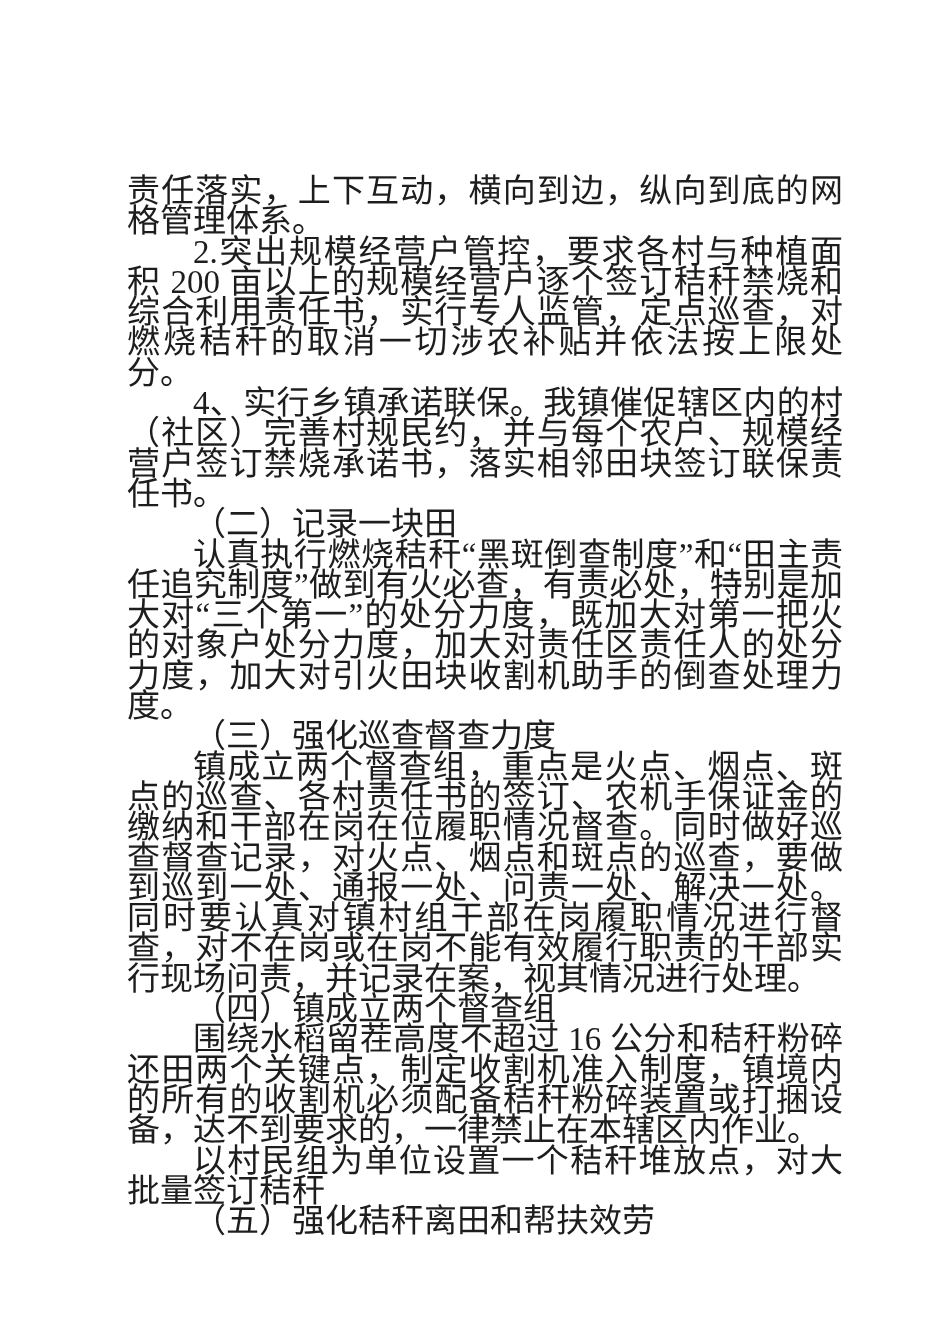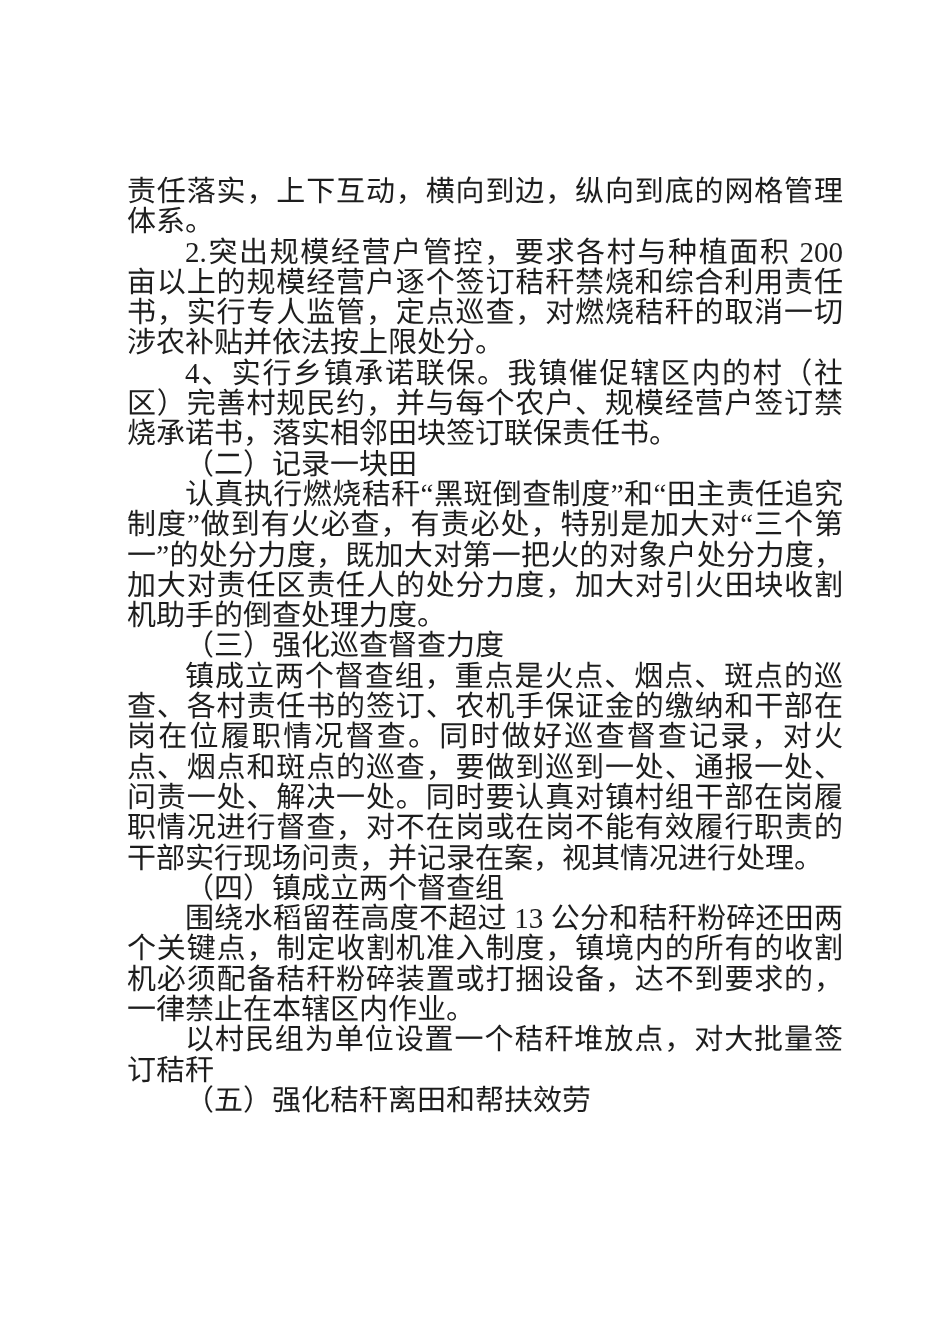--- a/index.html
+++ b/index.html
@@ -14,21 +14,21 @@
     background: #ffffff;
     overflow: hidden;
     font-family: "Liberation Serif", "DejaVu Serif", serif;
   }
   .text-block {
     position: absolute;
     left: 127px;
     top: 176px;
     width: 716px;
     color: #1d1d1d;
-    font-size: 29px;
+    font-size: 33px;
     line-height: 30.3px;
     font-weight: 400;
     text-align: justify;
     text-justify: inter-ideograph;
     letter-spacing: 0;
   }
   .text-block p {
     margin: 0;
     padding: 0;
     text-indent: 2em;
@@ -43,17 +43,17 @@
 <div class="page">
   <div class="text-block">
     <p class="continuation">责任落实，上下互动，横向到边，纵向到底的网格管理体系。</p>
     <p>2.突出规模经营户管控，要求各村与种植面积 200 亩以上的规模经营户逐个签订秸秆禁烧和综合利用责任书，实行专人监管，定点巡查，对燃烧秸秆的取消一切涉农补贴并依法按上限处分。</p>
     <p>4、实行乡镇承诺联保。我镇催促辖区内的村（社区）完善村规民约，并与每个农户、规模经营户签订禁烧承诺书，落实相邻田块签订联保责任书。</p>
     <p>（二）记录一块田</p>
     <p>认真执行燃烧秸秆“黑斑倒查制度”和“田主责任追究制度”做到有火必查，有责必处，特别是加大对“三个第一”的处分力度，既加大对第一把火的对象户处分力度，加大对责任区责任人的处分力度，加大对引火田块收割机助手的倒查处理力度。</p>
     <p>（三）强化巡查督查力度</p>
     <p>镇成立两个督查组，重点是火点、烟点、斑点的巡查、各村责任书的签订、农机手保证金的缴纳和干部在岗在位履职情况督查。同时做好巡查督查记录，对火点、烟点和斑点的巡查，要做到巡到一处、通报一处、问责一处、解决一处。同时要认真对镇村组干部在岗履职情况进行督查，对不在岗或在岗不能有效履行职责的干部实行现场问责，并记录在案，视其情况进行处理。</p>
     <p>（四）镇成立两个督查组</p>
-    <p>围绕水稻留茬高度不超过 13 公分和秸秆粉碎还田两个关键点，制定收割机准入制度，镇境内的所有的收割机必须配备秸秆粉碎装置或打捆设备，达不到要求的，一律禁止在本辖区内作业。</p>
+    <p>围绕水稻留茬高度不超过 16 公分和秸秆粉碎还田两个关键点，制定收割机准入制度，镇境内的所有的收割机必须配备秸秆粉碎装置或打捆设备，达不到要求的，一律禁止在本辖区内作业。</p>
     <p>以村民组为单位设置一个秸秆堆放点，对大批量签订秸秆</p>
     <p>（五）强化秸秆离田和帮扶效劳</p>
   </div>
 </div>
 
 </body></html>

